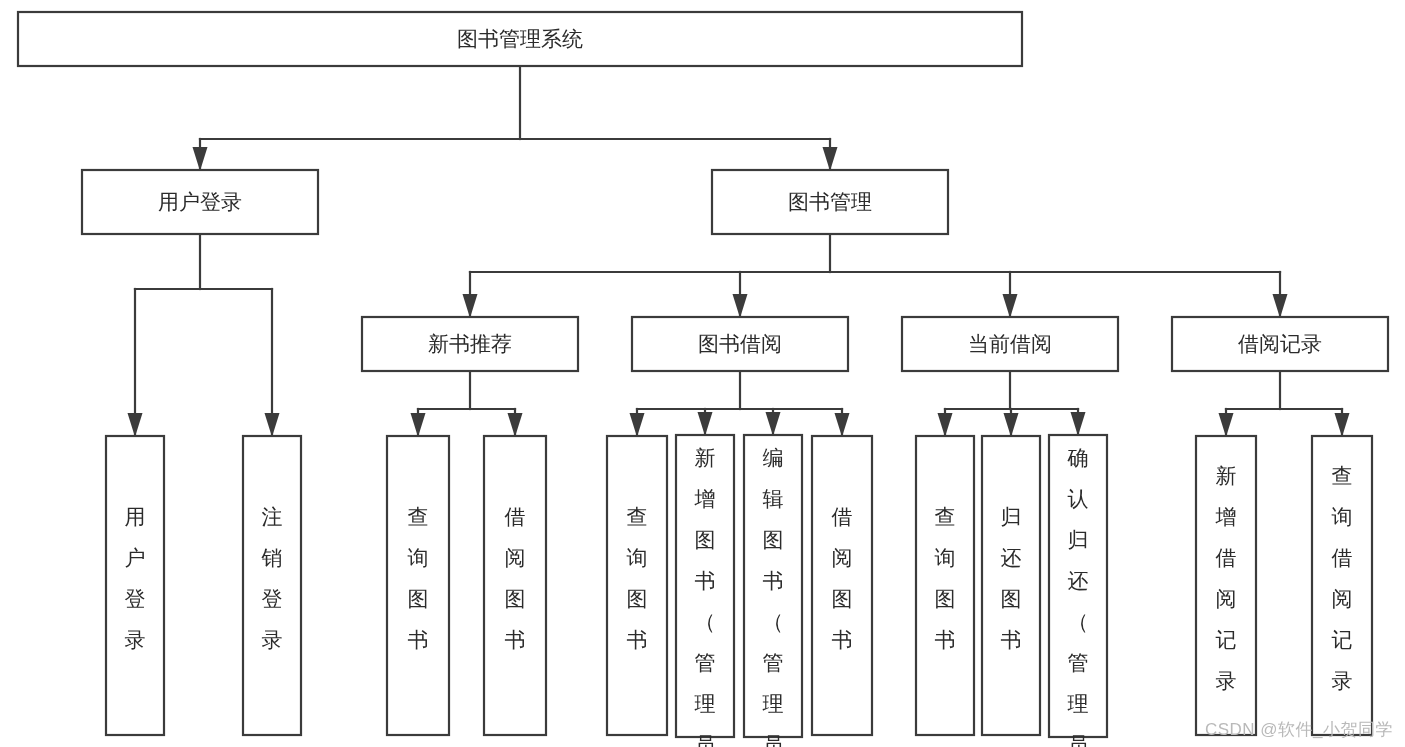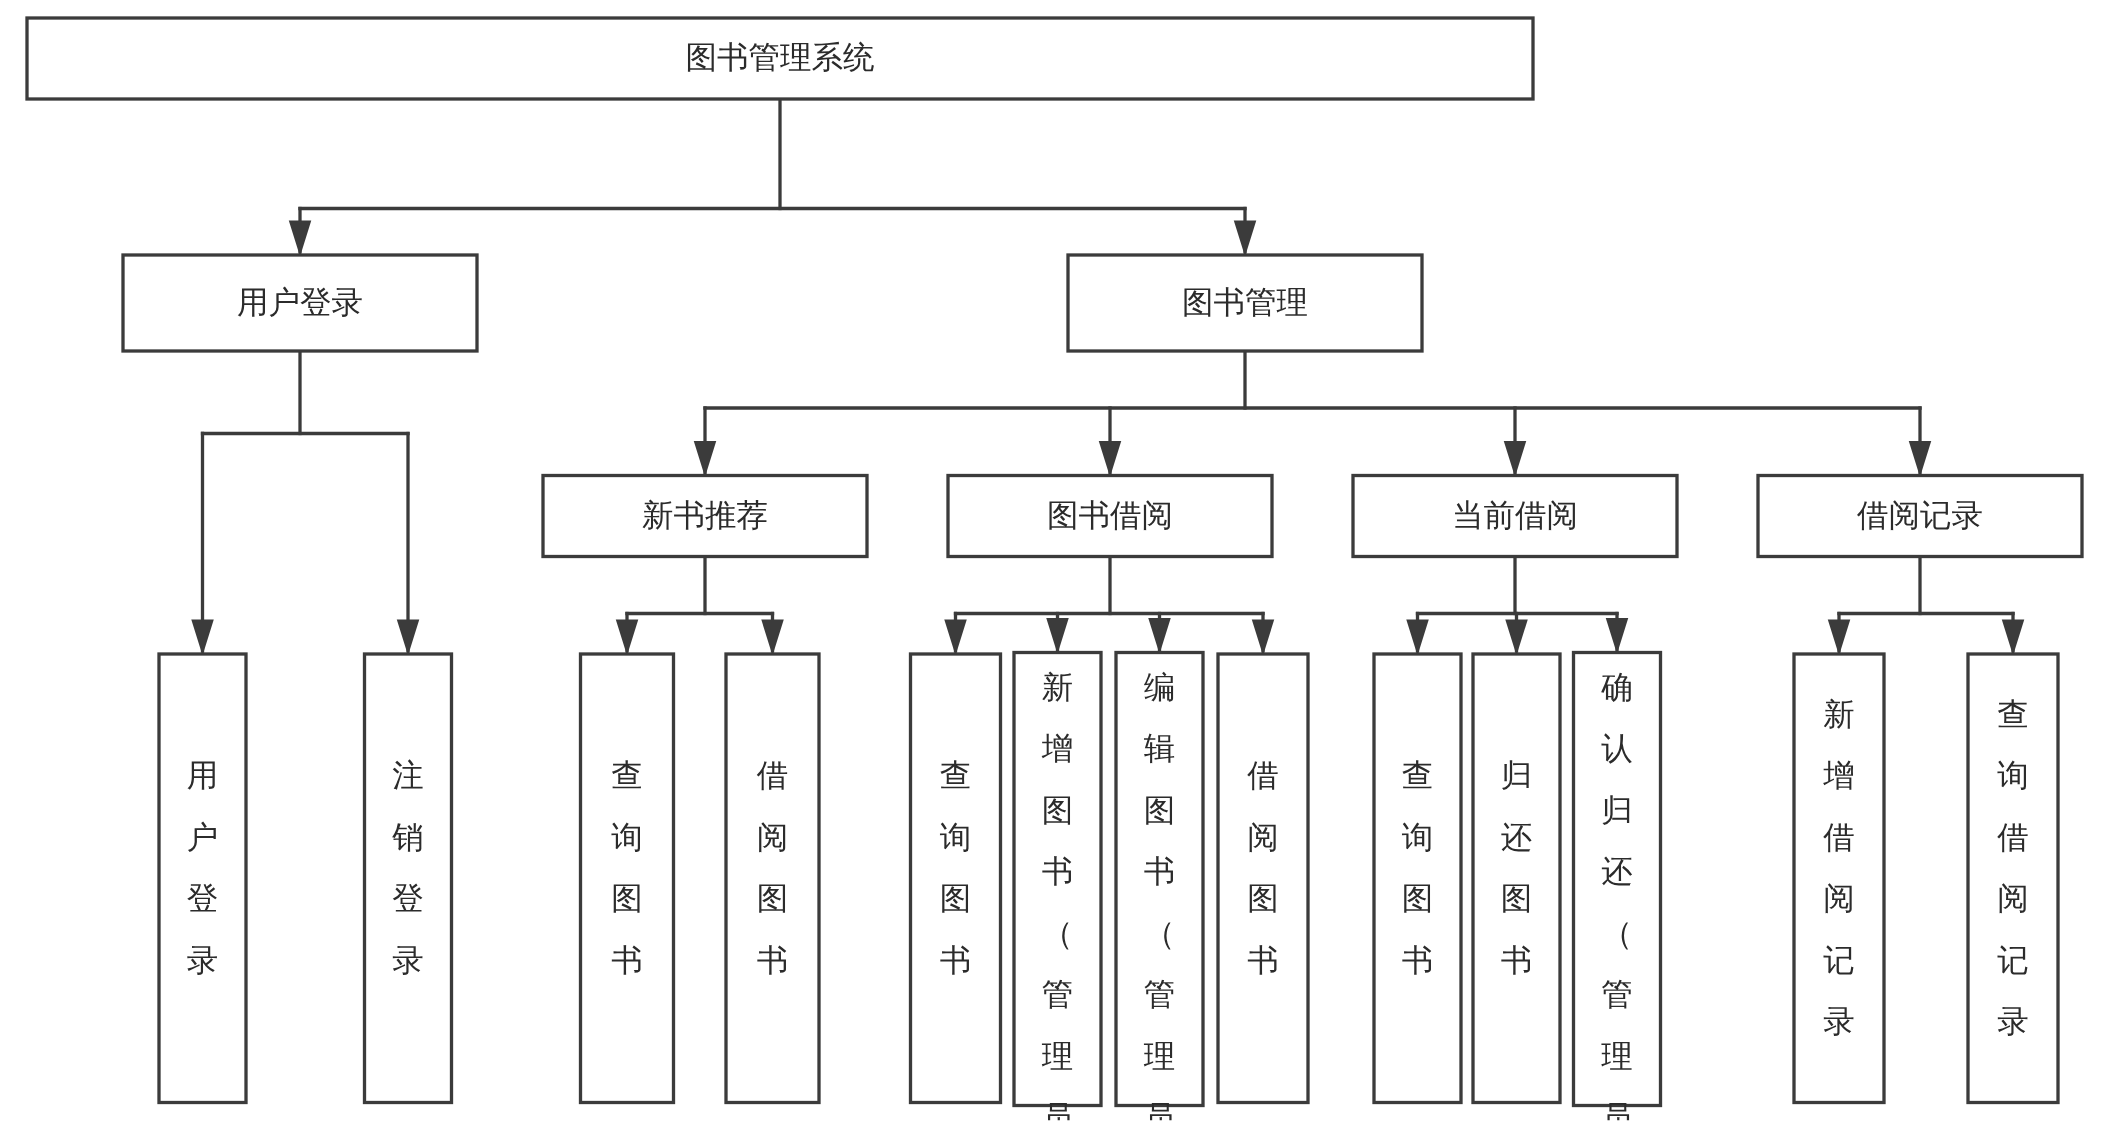--- a/index.html
+++ b/index.html
@@ -214,13 +214,14 @@
         <g>
           <rect x="1196" y="436" width="60" height="299" class="node-rect"></rect>
           <text x="1226" class="node-label-v"><tspan x="1226" y="483">新</tspan><tspan x="1226" y="524">增</tspan><tspan x="1226" y="565">借</tspan><tspan x="1226" y="606">阅</tspan><tspan x="1226" y="647">记</tspan><tspan x="1226" y="688">录</tspan></text>
         </g>
         <g>
           <rect x="1312" y="436" width="60" height="299" class="node-rect"></rect>
           <text x="1342" class="node-label-v"><tspan x="1342" y="483">查</tspan><tspan x="1342" y="524">询</tspan><tspan x="1342" y="565">借</tspan><tspan x="1342" y="606">阅</tspan><tspan x="1342" y="647">记</tspan><tspan x="1342" y="688">录</tspan></text>
         </g>
       </g>
   </svg>
+  <div class="watermark">CSDN @软件_小贺同学</div>
 </div>
 
 </body></html>

